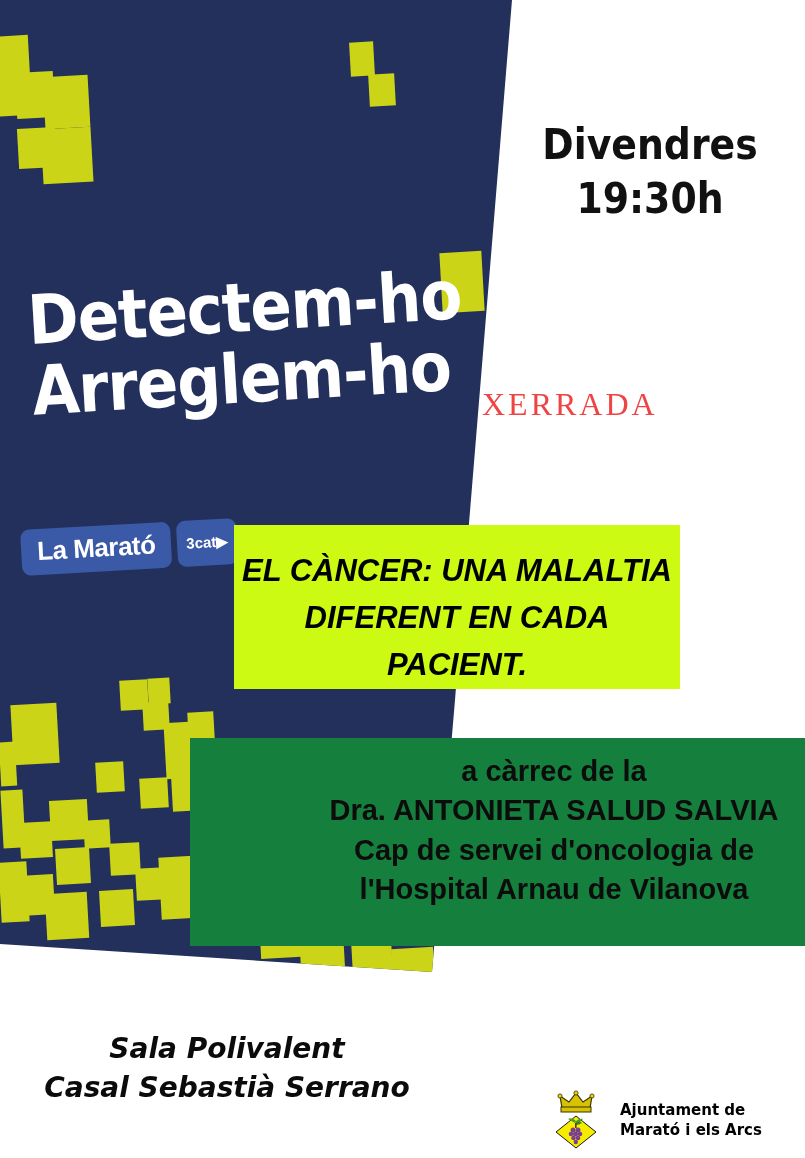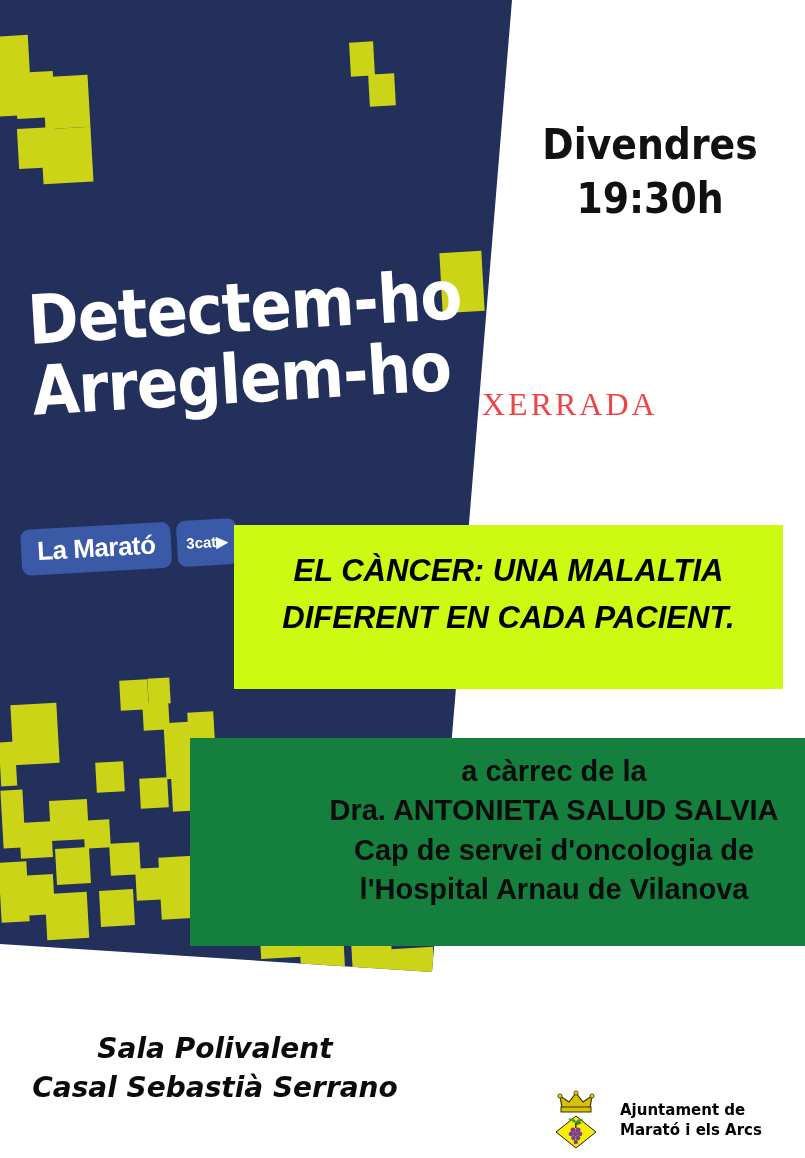--- a/index.html
+++ b/index.html
@@ -126,26 +126,26 @@
     letter-spacing: 3px;
     text-align: left;
     white-space: nowrap;
   }
 
   
   .green-banner {
     position: absolute;
     left: 234px;
     top: 525px;
-    width: 549px;
+    width: 446px;
     height: 164px;
     background: #ccfa12;
     display: flex;
     align-items: flex-start;
-    justify-content: center;
+    justify-content: flex-start;
   }
   .green-banner .txt {
     margin-top: 22px;
     text-align: center;
     color: #000000;
     font-family: "Liberation Sans", sans-serif;
     font-weight: bold;
     font-style: italic;
     font-size: 31px;
     line-height: 1.52;
@@ -169,21 +169,21 @@
     font-family: "Liberation Sans", sans-serif;
     font-weight: bold;
     font-size: 29px;
     line-height: 1.36;
   }
   .speaker-box .line.first { padding-top: 14px; }
 
   
   .venue {
     position: absolute;
-    left: 0px;
+    left: 12px;
     top: 1030px;
     width: 430px;
     text-align: center;
     color: #0b0b0b;
     font-family: "DejaVu Sans", sans-serif;
     font-weight: bold;
     font-style: italic;
     font-size: 28px;
     line-height: 1.38;
   }

